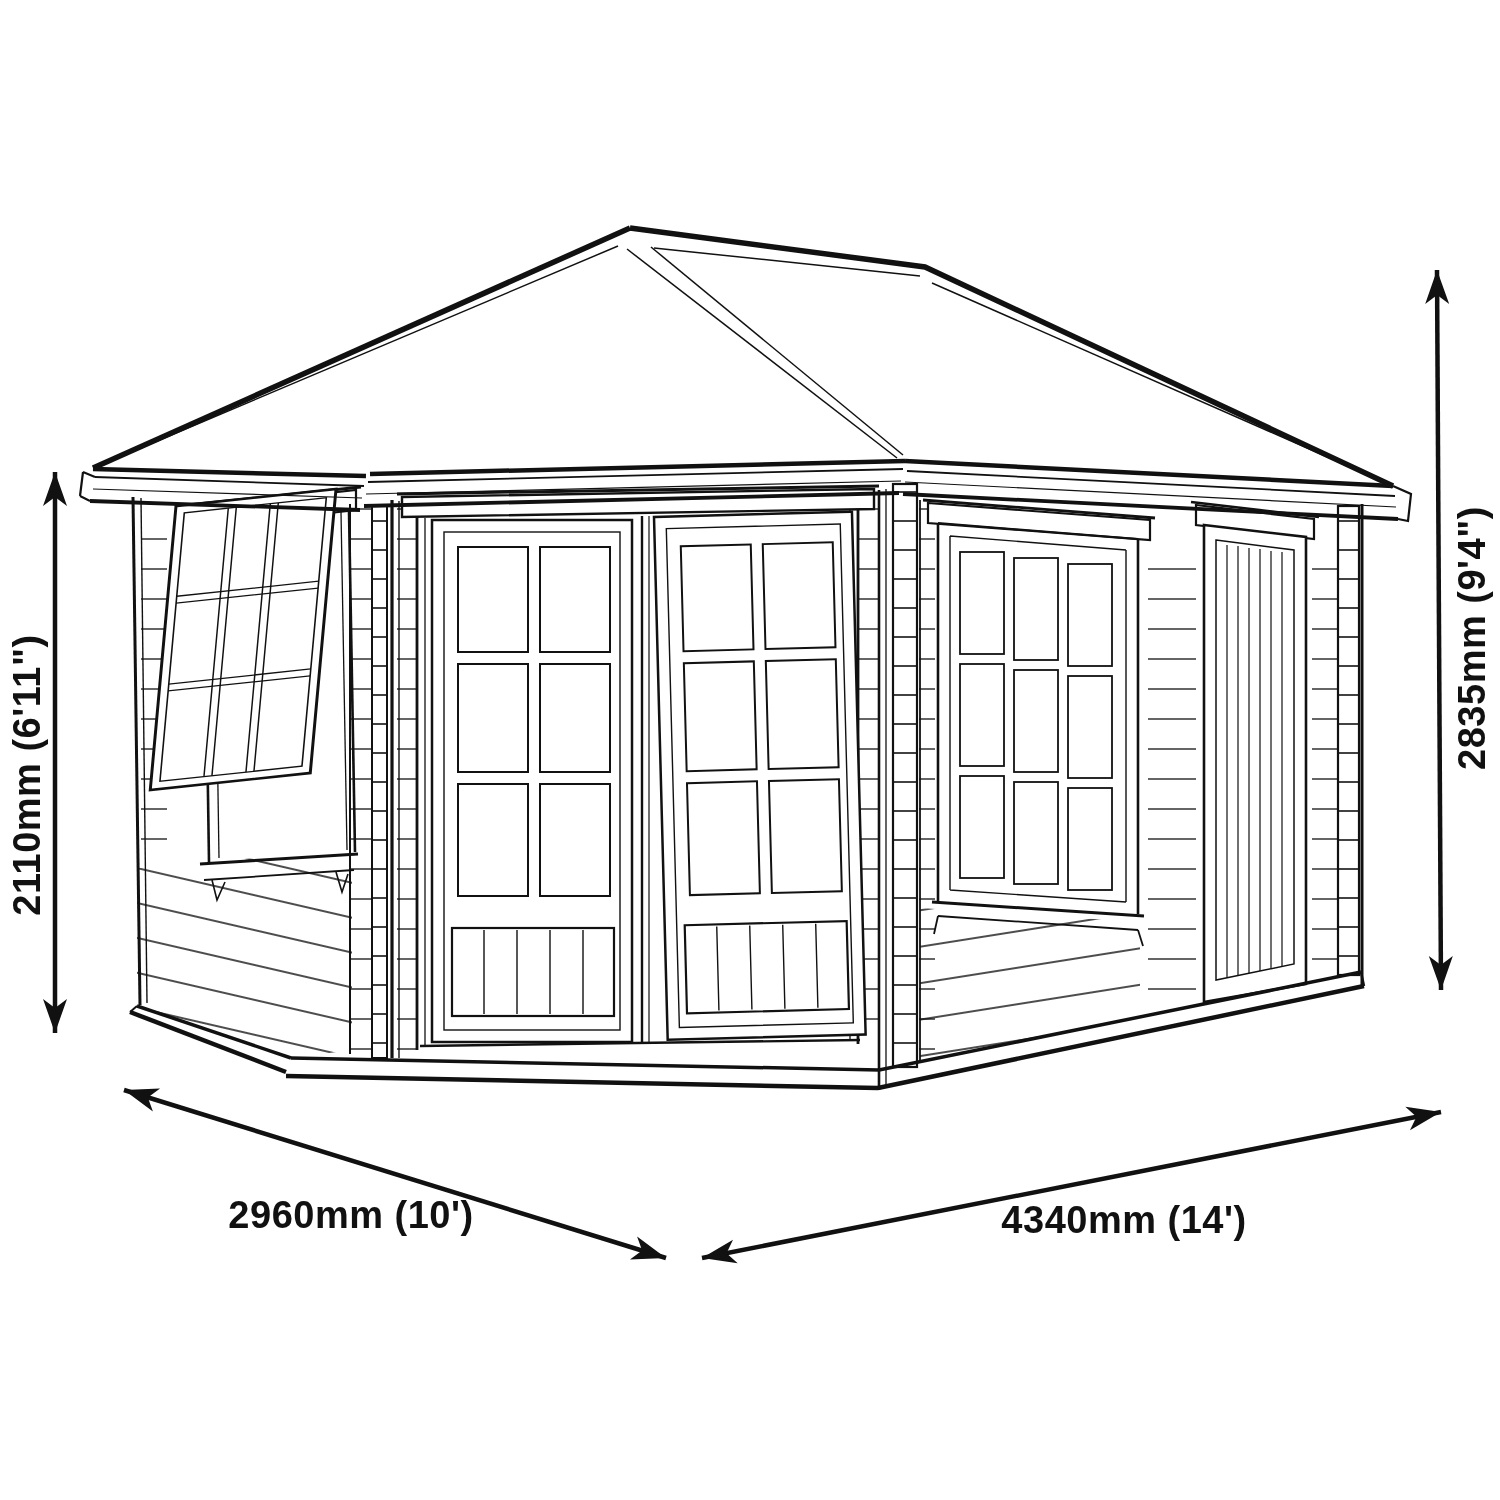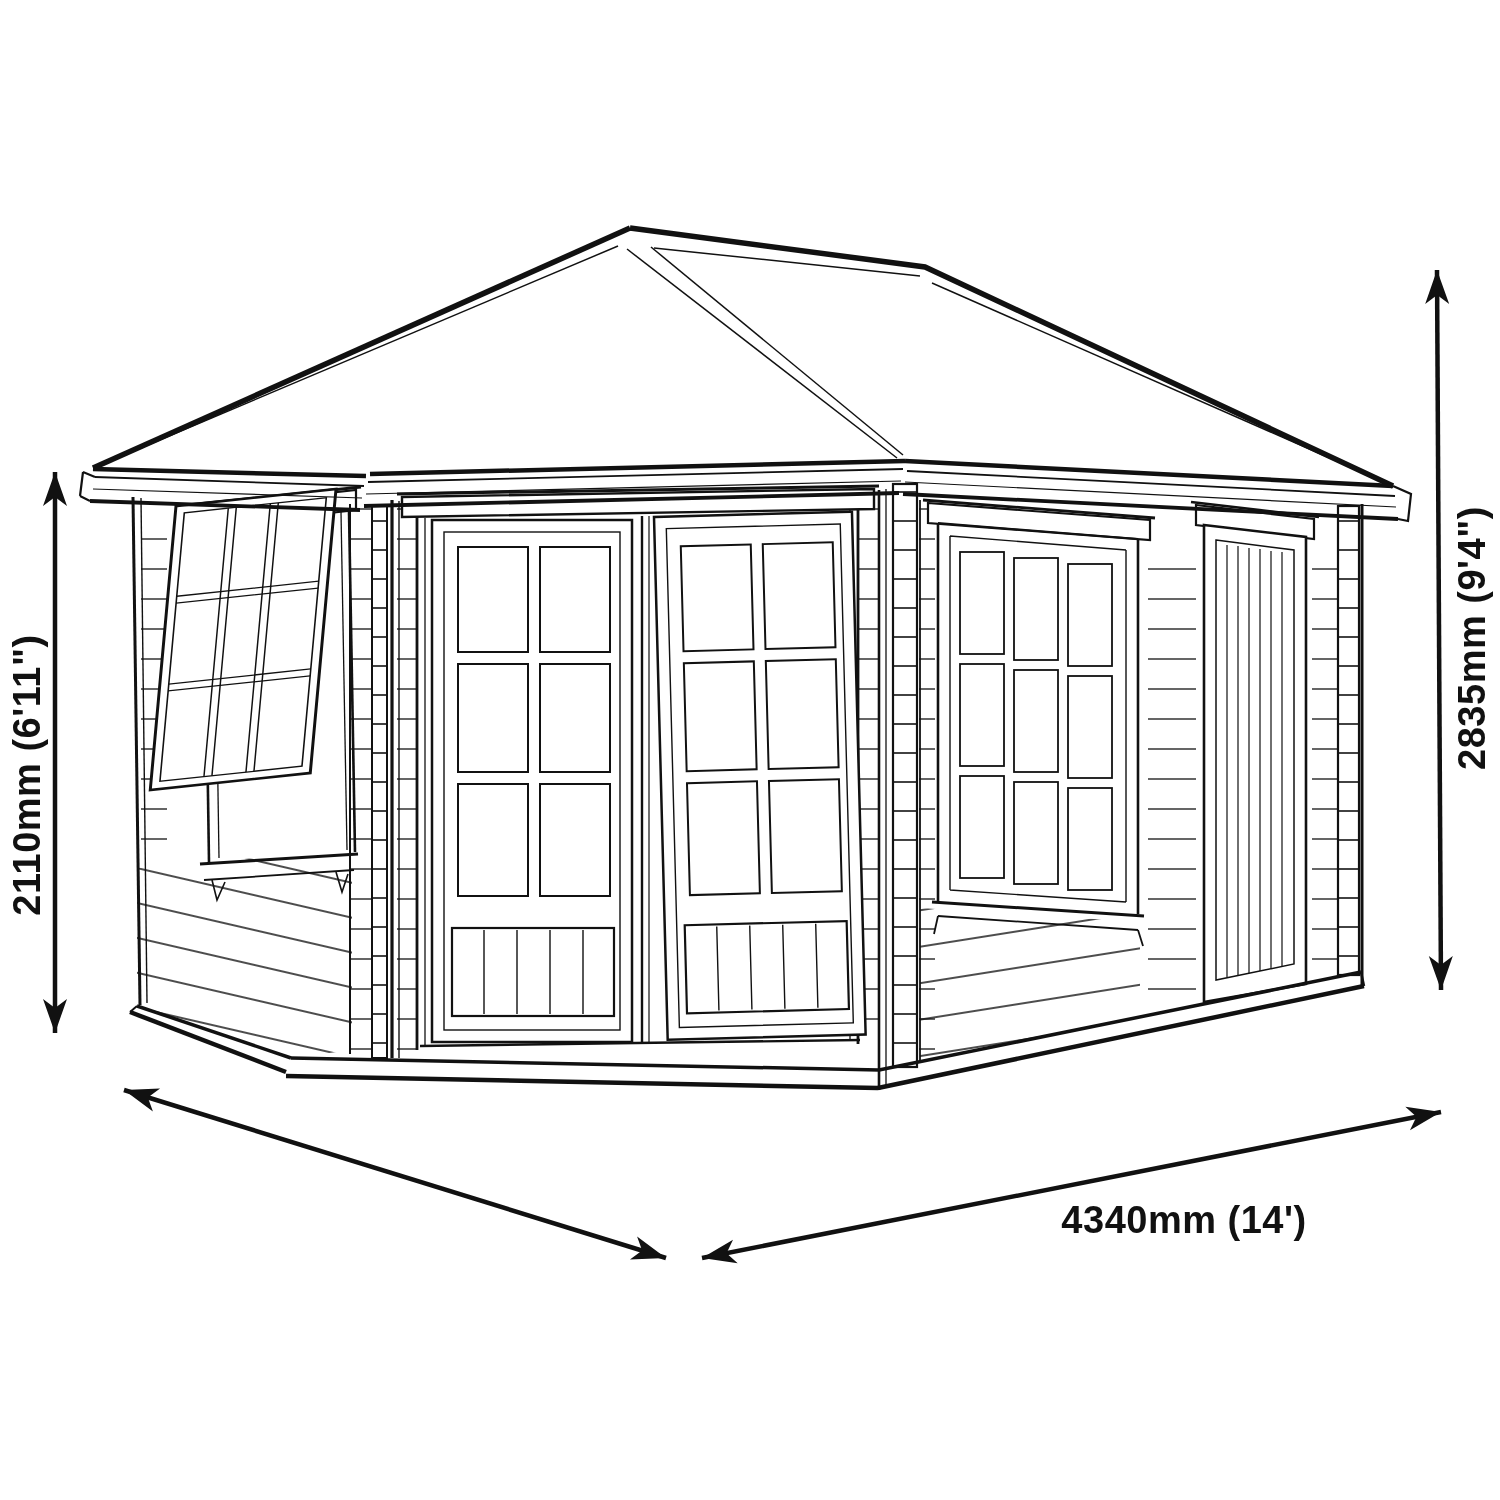--- a/index.html
+++ b/index.html
@@ -210,16 +210,17 @@
     <path d="M1437,270 L1441,990" marker-start="url(#ah)" marker-end="url(#ah)"></path>
     <path d="M124,1090 L666,1258" marker-start="url(#ah)" marker-end="url(#ah)"></path>
     <path d="M702,1258 L1441,1112" marker-start="url(#ah)" marker-end="url(#ah)"></path>
   </g>
 </svg>
 
 <div class="dim-label vert" style="left:27px;top:775px;">2110mm (6'11")</div>
 
 <div class="dim-label vert" style="left:1472px;top:638px;">2835mm (9'4")</div>
 
-
-<div class="dim-label" style="left:1184px;top:1220px;">4340mm (14')</div>
+<div class="dim-label" style="left:351px;top:1215px;">2960mm (10')</div>
+
+<div class="dim-label" style="left:1124px;top:1220px;">4340mm (14')</div>
 
 </div>
 
 </body></html>

